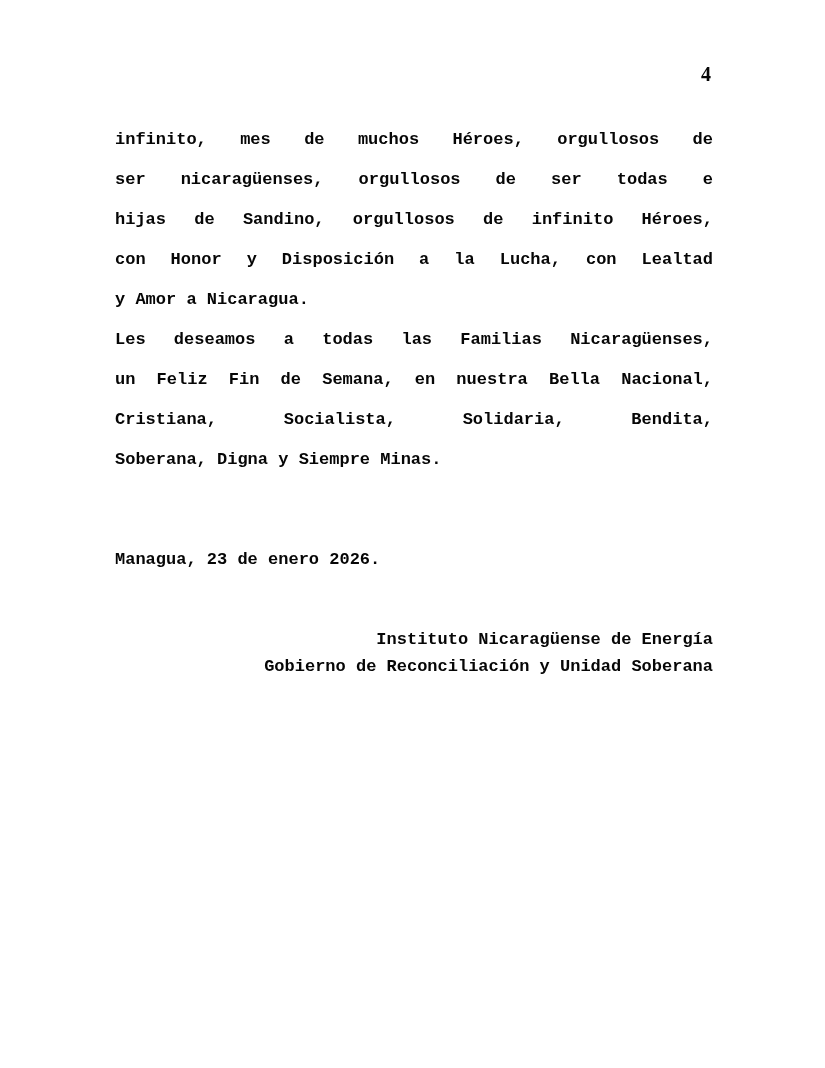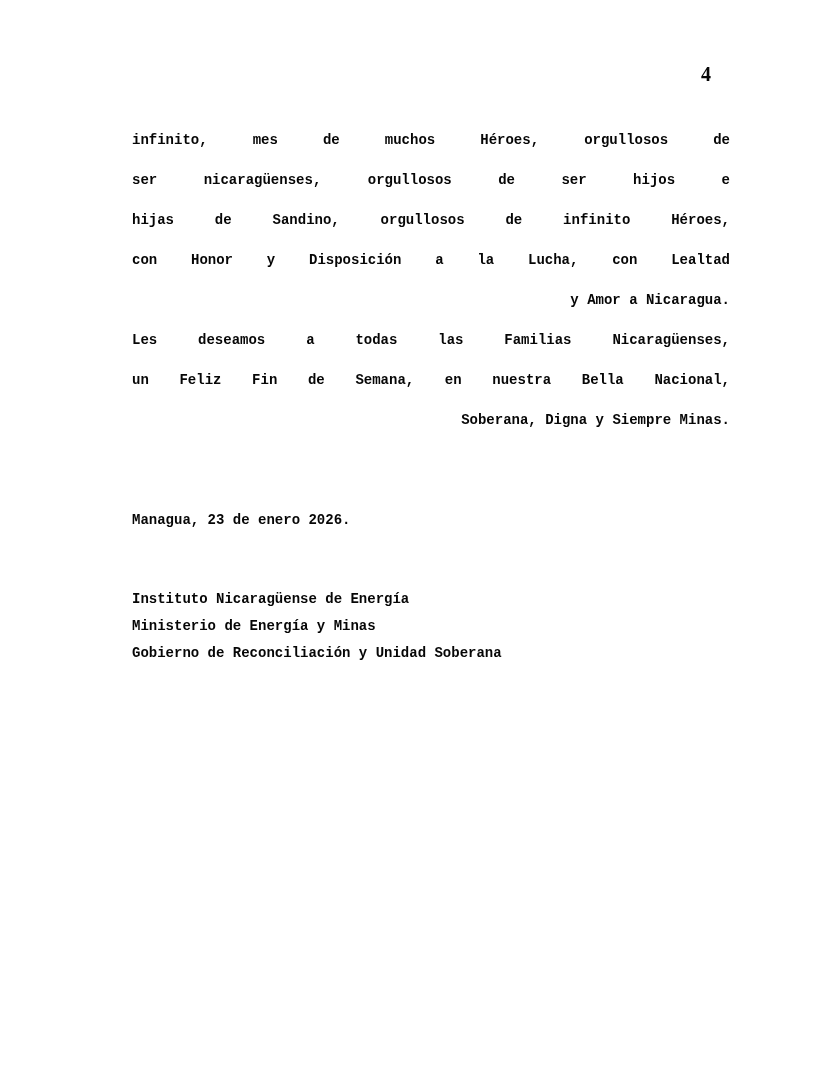--- a/index.html
+++ b/index.html
@@ -26,87 +26,87 @@
     top: 62px;
     right: 114px;
     font-family: "Liberation Serif", "DejaVu Serif", serif;
     font-weight: bold;
     font-size: 20px;
     line-height: 24px;
     color: #060606;
   }
   .content {
     position: absolute;
-    left: 132px;
+    left: 115px;
     top: 120px;
     width: 598px;
-    font-size: 14px;
+    font-size: 17px;
     letter-spacing: 0;
   }
   .para .line {
     display: block;
     line-height: 40px;
     min-height: 40px;
   }
   
   .line.just {
     text-align: justify;
     text-align-last: justify;
   }
   
   .line.plain {
-    text-align: right;
+    text-align: left;
     white-space: nowrap;
   }
   
   .ws-n6  { word-spacing: -6px; }
   .ws-n4  { word-spacing: -4px; }
   .ws-n7  { word-spacing: -7px; }
   .ws-n10 { word-spacing: -10px; }
   .para-2 { }
   .date-line {
     margin-top: 60px;
     line-height: 40px;
     white-space: nowrap;
   }
   .signature-block {
     margin-top: 46px;
   }
   .signature-block .sig-line {
     display: block;
     line-height: 27px;
     white-space: nowrap;
-    text-align: left;
+    text-align: right;
   }
 </style>
 </head>
 <body>
 
 <div class="sheet">
 
   <div class="page-number">4</div>
 
   <div class="content">
 
     <div class="para para-1">
       <span class="line just">infinito, mes de muchos Héroes, orgullosos de</span>
-      <span class="line just">ser nicaragüenses, orgullosos de ser hijos e</span>
+      <span class="line just">ser nicaragüenses, orgullosos de ser todas e</span>
       <span class="line just ws-n6">hijas de Sandino, orgullosos de infinito Héroes,</span>
       <span class="line just ws-n4">con Honor y Disposición a la Lucha, con Lealtad</span>
       <span class="line plain">y Amor a Nicaragua.</span>
     </div>
 
     <div class="para para-2">
       <span class="line just ws-n7">Les deseamos a todas las Familias Nicaragüenses,</span>
       <span class="line just ws-n10">un Feliz Fin de Semana, en nuestra Bella Nacional,</span>
+      <span class="line just">Cristiana, Socialista, Solidaria, Bendita,</span>
       <span class="line plain">Soberana, Digna y Siempre Minas.</span>
     </div>
 
     <div class="date-line">Managua, 23 de enero 2026.</div>
 
     <div class="signature-block">
       <span class="sig-line">Instituto Nicaragüense de Energía</span>
-      <span class="sig-line">Ministerio de Energía y Minas</span>
       <span class="sig-line">Gobierno de Reconciliación y Unidad Soberana</span>
     </div>
 
   </div>
 </div>
 
 </body></html>

